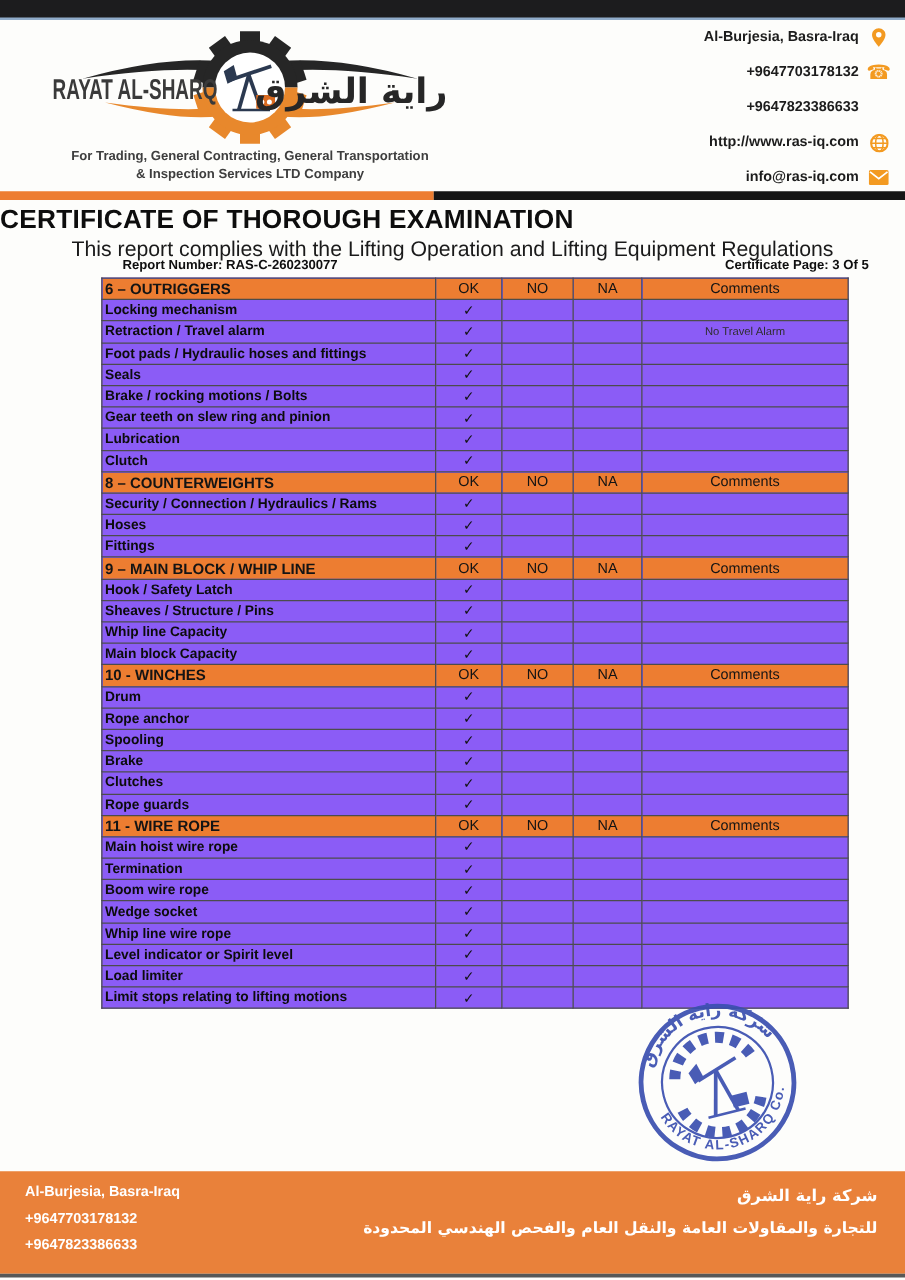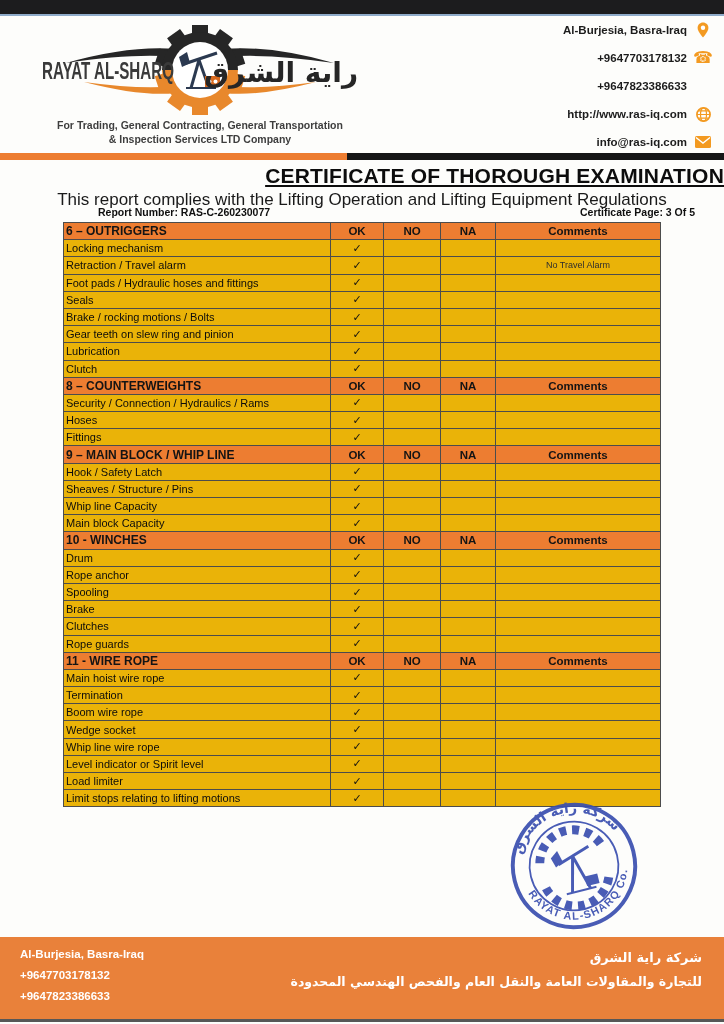--- a/index.html
+++ b/index.html
@@ -25,34 +25,34 @@
     font-size:11.5px; font-weight:600; color:#1c1c1c; }
   .icon-slot { width:18px; display:flex; justify-content:center; align-items:center; }
   .glyph-icon { color:#F39A21; font-size:16px; line-height:1; font-family:"DejaVu Sans", sans-serif; }
 
   
   .divider { position:absolute; top:153px; left:0; width:724px; height:7px; }
   .divider .left { position:absolute; left:0; top:0; width:347px; height:7px; background:#ED7D31; }
   .divider .right { position:absolute; left:347px; top:0; width:377px; height:7px; background:#161616; }
 
   
-  .cert-title { position:absolute; top:164px; left:0; width:724px; text-align:right;
-    font-size:21px; font-weight:bold; color:#0d0d0d; letter-spacing:0.2px;text-decoration:underline; }
+  .cert-title { position:absolute; top:164px; left:0; width:724px; text-align:left;
+    font-size:21px; font-weight:bold; color:#0d0d0d; letter-spacing:0.2px; }
   .cert-sub { position:absolute; top:190px; left:0; width:724px; text-align:center;
     font-size:17px; color:#1a1a1a; }
   .meta-row { position:absolute; top:206px; left:65px; width:597px;
     display:flex; justify-content:space-between; font-size:10.5px; font-weight:600; color:#0f0f0f;padding-left:33px; }
 
   
-  table.checklist { position:absolute; top:222px; left:63px; width:597px;
-    border-collapse:collapse; table-layout:fixed; background:#eab308; }
+  table.checklist { position:absolute; top:222px; left:81px; width:597px;
+    border-collapse:collapse; table-layout:fixed; background:#8b5cf6; }
   table.checklist td { border:1px solid #4c4c4c; height:16.2px; padding:0 2px; overflow:hidden; white-space:nowrap; }
   td.sec-title { background:#ED7D31; font-weight:bold; font-size:12px; padding-left:6px; color:#141414; }
-  td.sec-col { background:#ED7D31; font-weight:bold; font-size:11.5px; text-align:center; color:#141414; }
-  td.item { font-weight:normal; font-size:11px; padding-left:6px; color:#0c0c0c; }
+  td.sec-col { background:#ED7D31; font-weight:normal; font-size:11.5px; text-align:center; color:#141414; }
+  td.item { font-weight:bold; font-size:11px; padding-left:6px; color:#0c0c0c; }
   td.mark { text-align:center; font-size:11px; font-weight:bold; font-family:"DejaVu Sans", sans-serif; color:#111; }
   td.comment { text-align:center; font-size:9px; color:#2e2e2e; font-weight:normal; }
 
   
   .stamp { position:absolute; left:505px; top:797px; width:138px; height:138px;
     transform:rotate(-14deg); opacity:0.92; }
 
   
   .footer { position:absolute; top:937px; left:0; width:724px; height:82px; background:#E9813A; }
   .footer-left { position:absolute; left:20px; top:7px; color:#fff; font-size:11.5px; font-weight:600; line-height:21px; }

